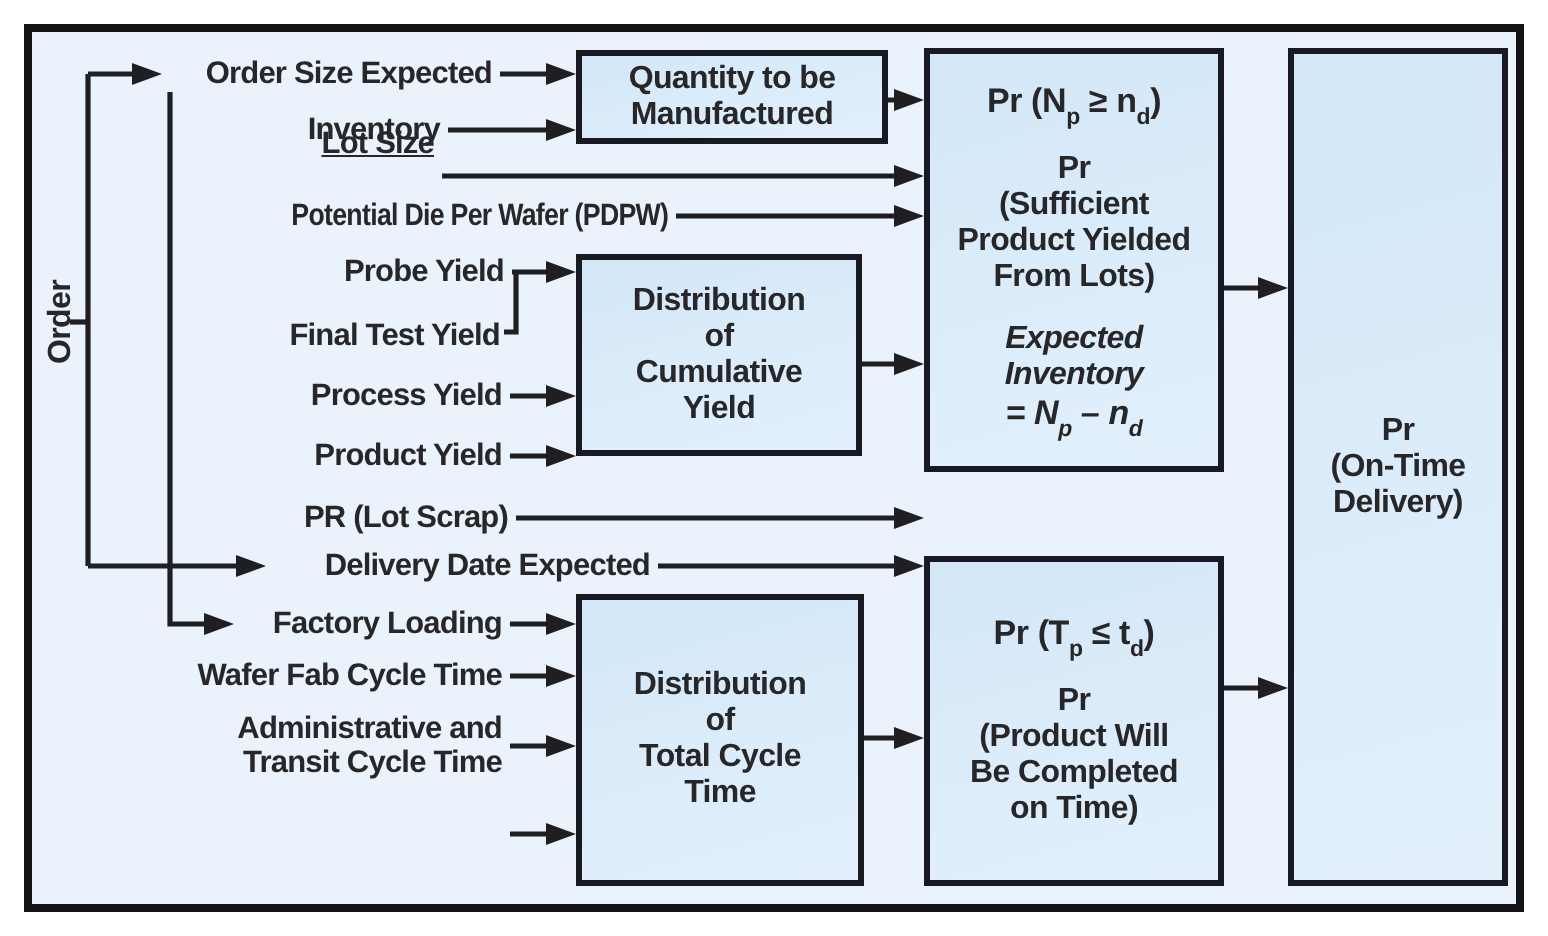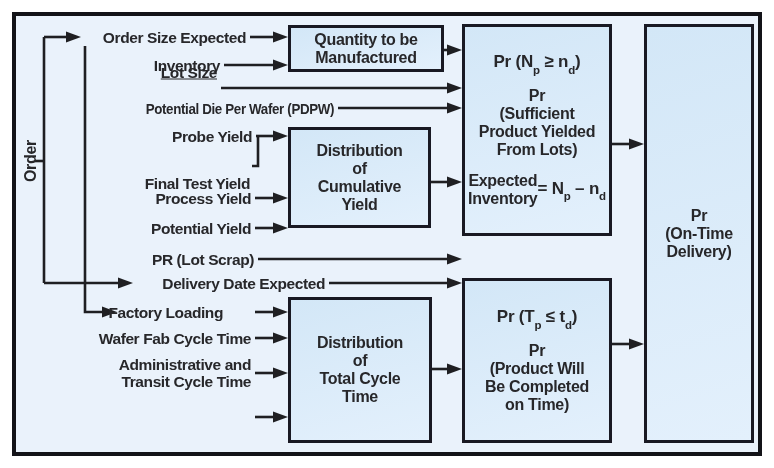--- a/index.html
+++ b/index.html
@@ -26,21 +26,21 @@
   .box{
     position:absolute;box-sizing:border-box;border:3px solid #191923;
     background:linear-gradient(165deg,#d3e7f7 0%,#e3f0fc 100%);
     display:flex;flex-direction:column;align-items:center;justify-content:center;
     color:#27272a;font-weight:700;text-align:center;
   }
   .box .lines{white-space:pre-line;font-size:16px;line-height:18px;letter-spacing:-0.3px;}
   .formula{font-size:17px;letter-spacing:-0.2px;white-space:nowrap;}
   .formula sub{font-size:11.5px;position:relative;top:2px;font-weight:700;}
   .gap14{row-gap:13px;}
-  .grp{display:flex;flex-direction:row;align-items:center;}
+  .grp{display:flex;flex-direction:column;align-items:center;font-style:italic;}
   .box-quantity{left:288px;top:25px;width:156px;height:47px;}
   .box-cum{left:288px;top:127px;width:143px;height:101px;}
   .box-total{left:288px;top:297px;width:144px;height:146px;}
   .box-yield{left:462px;top:24px;width:150px;height:212px;}
   .box-time{left:462px;top:278px;width:150px;height:165px;}
   .box-otd{left:644px;top:24px;width:110px;height:419px;}
 </style>
 </head>
 <body>
 
@@ -133,26 +133,26 @@
     </g>
   </svg>
 
   <div class="order-lbl">Order</div>
 
   <div class="lbl" style="right:528px;top:37px;">Order Size Expected</div>
   <div class="lbl" style="right:554px;top:65px;">Inventory</div>
   <div class="lbl" style="right:557px;top:72px;text-decoration:underline;">Lot Size</div>
   <div class="lbl cond" style="right:440px;top:108px;">Potential Die Per Wafer (PDPW)</div>
   <div class="lbl" style="right:522px;top:136px;">Probe Yield</div>
-  <div class="lbl" style="right:524px;top:183px;margin-left:47px;">Final Test Yield</div>
+  <div class="lbl" style="right:524px;top:168px;margin-left:47px;">Final Test Yield</div>
   <div class="lbl" style="right:523px;top:198px;">Process Yield</div>
-  <div class="lbl" style="right:523px;top:228px;">Potential Yield</div>
+  <div class="lbl" style="right:523px;top:228px;">Product Yield</div>
   <div class="lbl" style="right:449px;top:283px;">Delivery Date Expected</div>
   <div class="lbl" style="right:520px;top:259px;">PR (Lot Scrap)</div>
-  <div class="lbl" style="right:551px;top:312px;">Factory Loading</div>
+  <div class="lbl" style="right:523px;top:312px;">Factory Loading</div>
   <div class="lbl" style="right:523px;top:338px;margin-left:40px;">Wafer Fab Cycle Time</div>
   <div class="lbl" style="right:523px;top:373px;">Administrative and
 Transit Cycle Time</div>
 
   <div class="box box-quantity">
     <div class="lines">Quantity to be
 Manufactured</div>
   </div>
 
   <div class="box box-cum">

